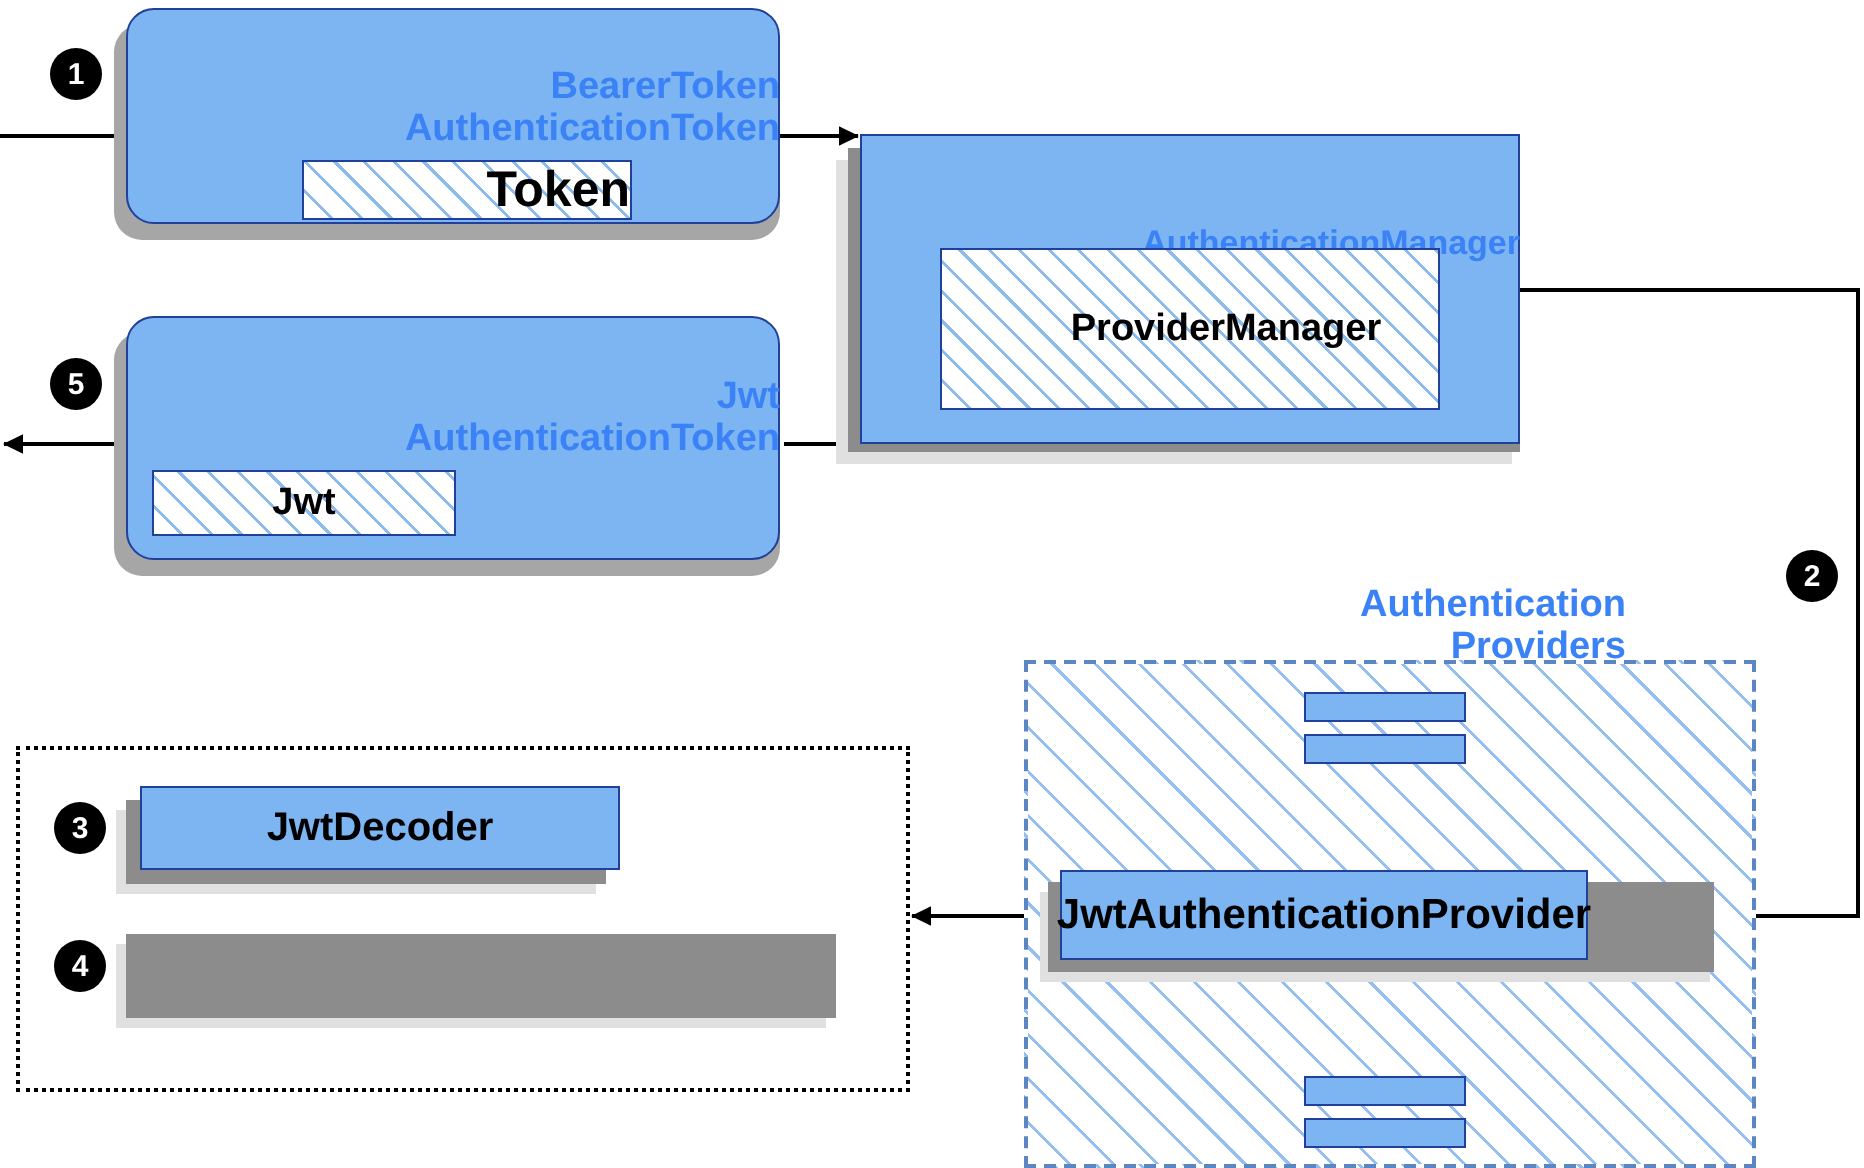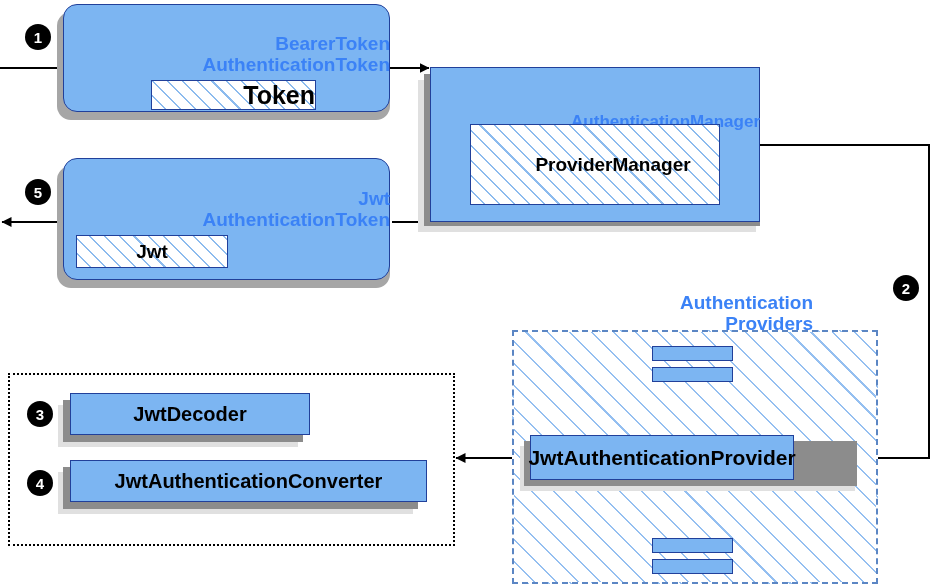--- a/index.html
+++ b/index.html
@@ -186,20 +186,17 @@
   <div class="box-shadow" style="left:63px;top:400px;width:240px;height:42px;"></div>
   <div class="box lbl" style="left:70px;top:393px;width:240px;height:42px;font-size:20px;">
     <span>JwtDecoder</span>
   </div>
   <div class="bullet" style="left:27px;top:401px;">
     <span>3</span>
   </div>
 
   <div class="box-shadow2" style="left:58px;top:472px;width:355px;height:42px;"></div>
   <div class="box-shadow" style="left:63px;top:467px;width:355px;height:42px;"></div>
-  <div class="box lbl" style="left:70px;top:460px;width:357px;height:42px;font-size:20px;">
-    <span>JwtAuthenticationConverter</span>
-  </div>
   <div class="bullet" style="left:27px;top:470px;">
     <span>4</span>
   </div>
 
 </div>
 
 </body></html>

